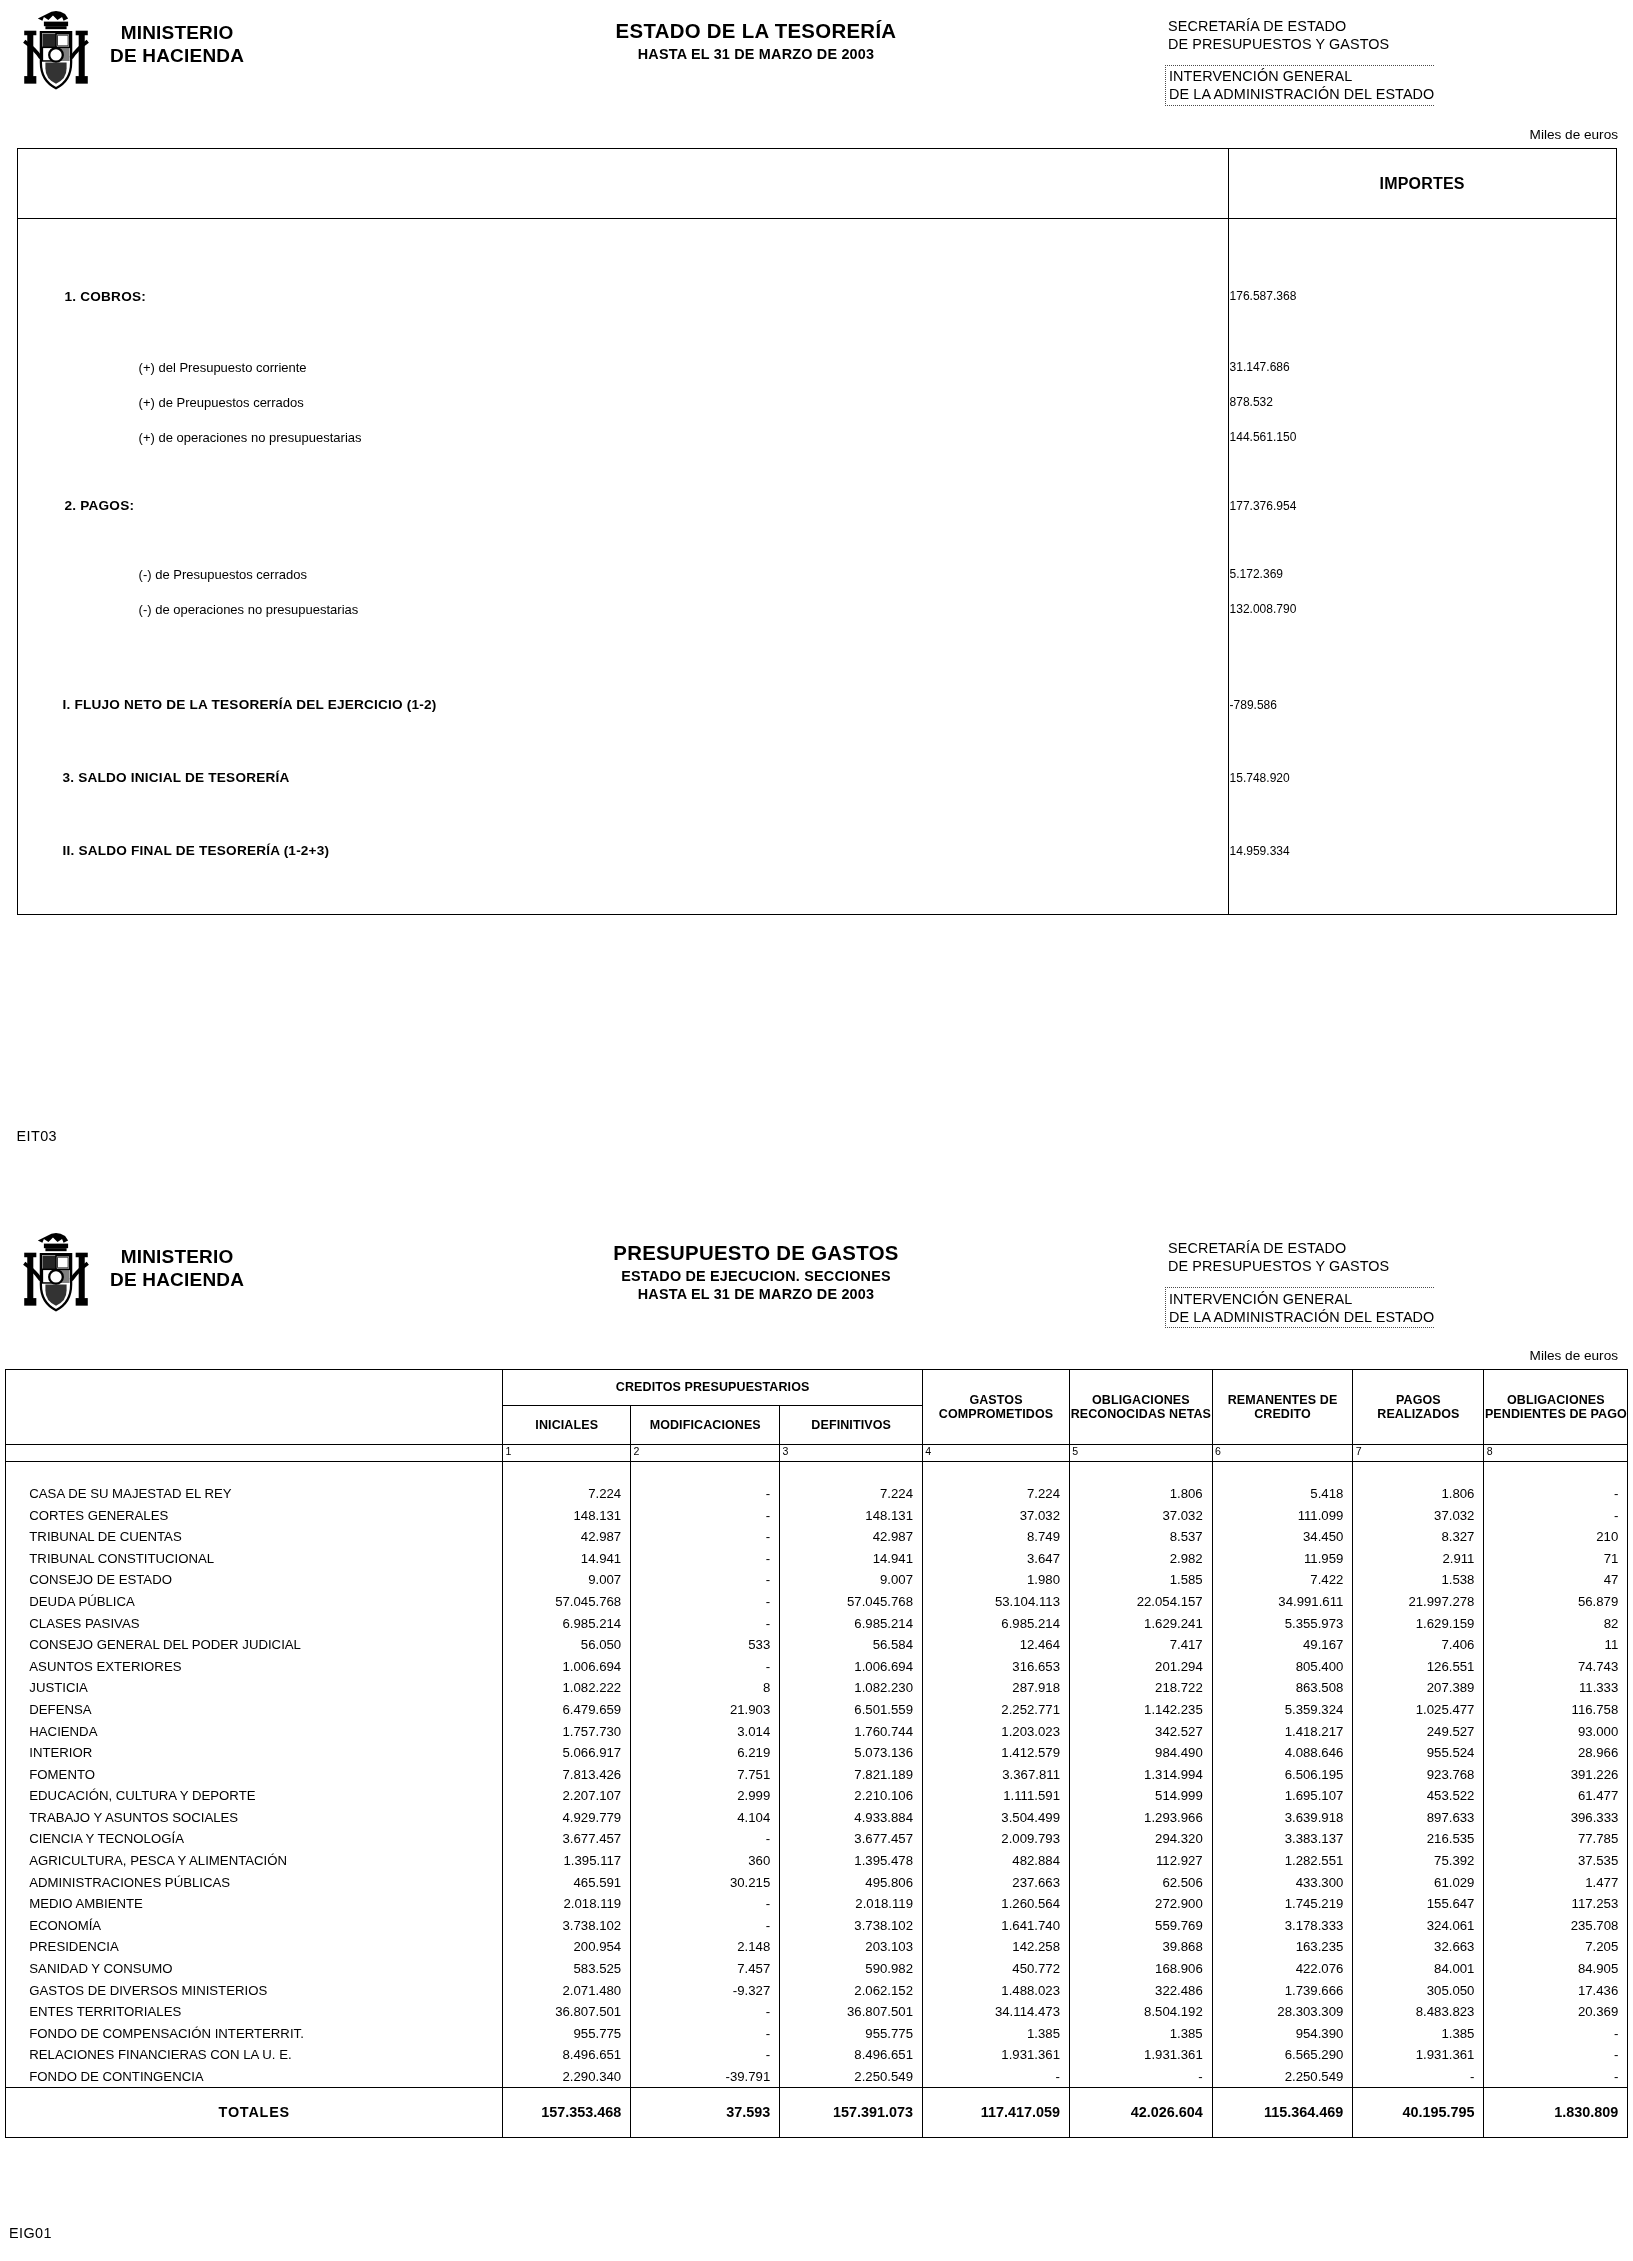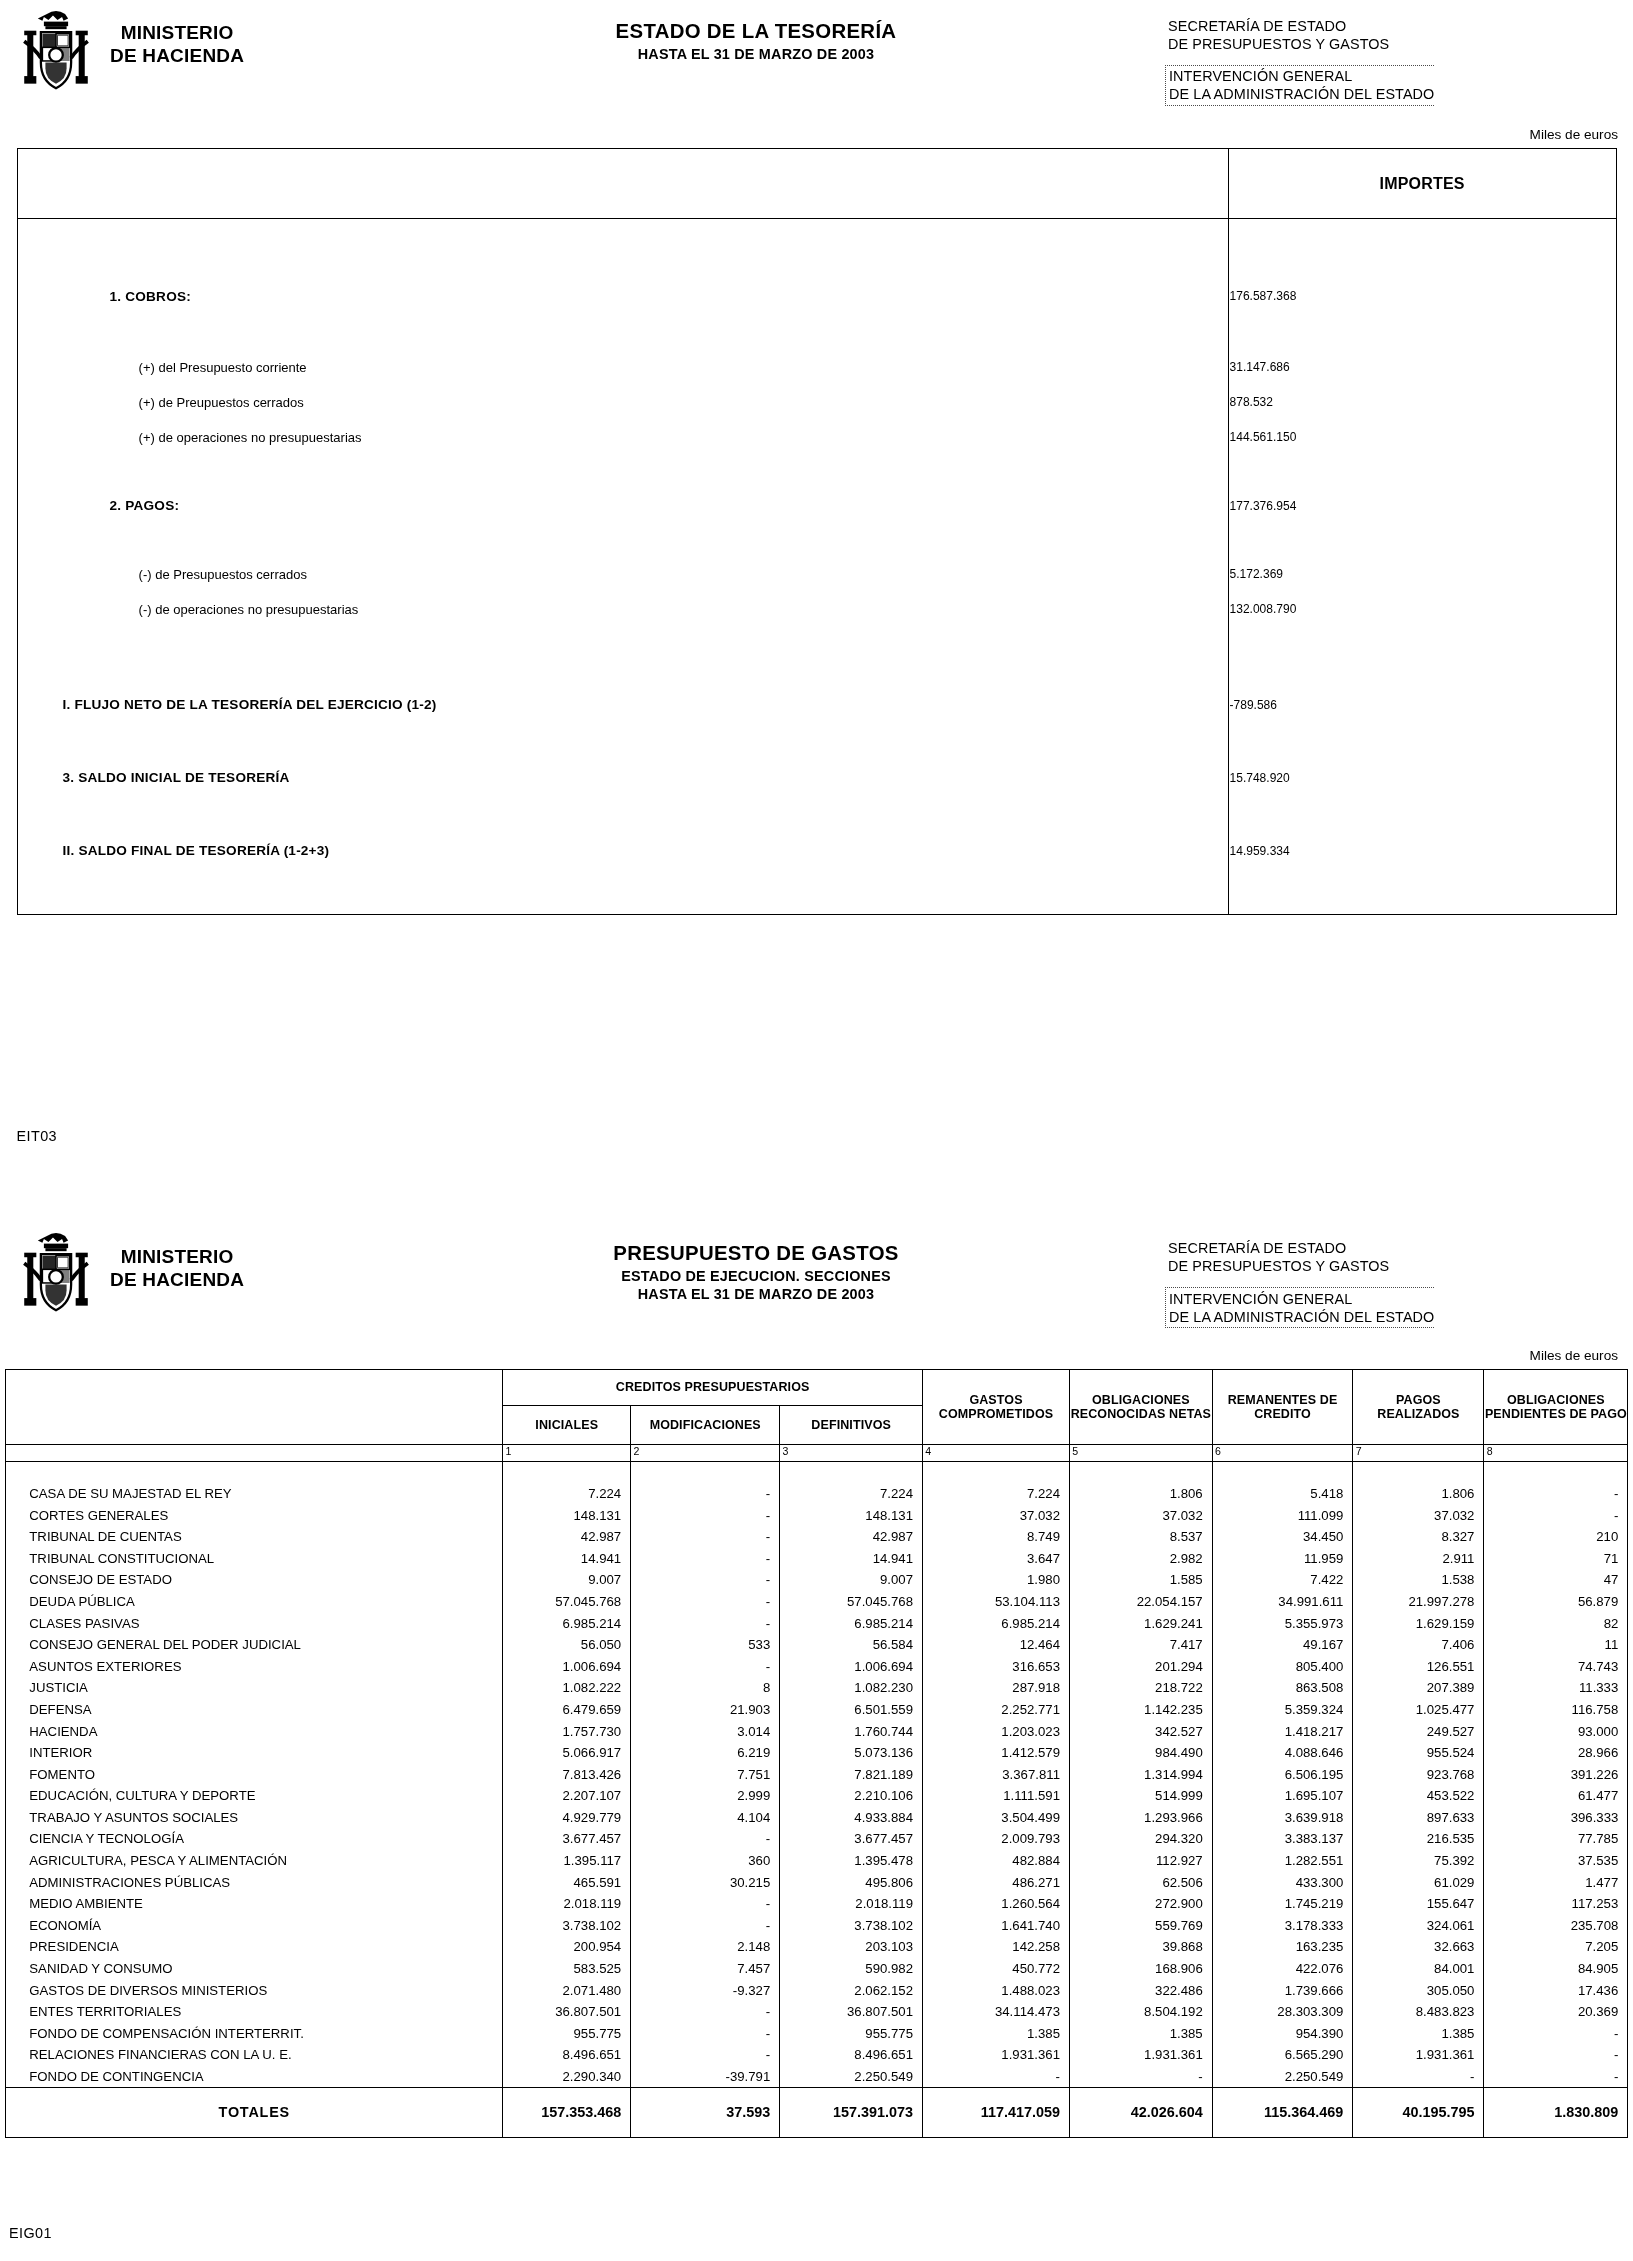--- a/index.html
+++ b/index.html
@@ -56,21 +56,21 @@
     border: 1.5px solid #000;
     width:100%;
   }
 
   
   .t1-head-row td { height: 70px; vertical-align: middle; }
   .t1-importes { text-align:center; font-weight:bold; font-size:16px; letter-spacing:0.2px; }
   .vline { border-left: 1.5px solid #000 !important; }
   .hline-bottom { border-bottom: 1.5px solid #000 !important; }
 
-  .lvl1 { font-weight:bold; font-size:13.6px; padding-left:92px; letter-spacing:0.2px;}
+  .lvl1 { font-weight:bold; font-size:13.6px; padding-left:47px; letter-spacing:0.2px;}
   .lvl2 { font-weight:normal; font-size:13px; padding-left:121px; }
   .lvlR { font-weight:bold; font-size:13.6px; padding-left:45px; letter-spacing:0.2px;}
 
   .code { position:absolute; font-size:14.4px; letter-spacing:0.4px; }
 
   
   .t2wrap { position:absolute; }
   .tbl2 { width:1623px; table-layout:fixed; font-size:13px; }
   .tbl2 th, .tbl2 td { padding:0; }
   .tbl2 .hd {
@@ -576,21 +576,21 @@
             <td class="num">112.927</td>
             <td class="num">1.282.551</td>
             <td class="num">75.392</td>
             <td class="num last">37.535</td>
           </tr>
           <tr>
             <td class="name">ADMINISTRACIONES PÚBLICAS</td>
             <td class="num">465.591</td>
             <td class="num">30.215</td>
             <td class="num">495.806</td>
-            <td class="num">486.271</td>
+            <td class="num">237.663</td>
             <td class="num">62.506</td>
             <td class="num">433.300</td>
             <td class="num">61.029</td>
             <td class="num last">1.477</td>
           </tr>
           <tr>
             <td class="name">MEDIO AMBIENTE</td>
             <td class="num">2.018.119</td>
             <td class="num">-</td>
             <td class="num">2.018.119</td>

